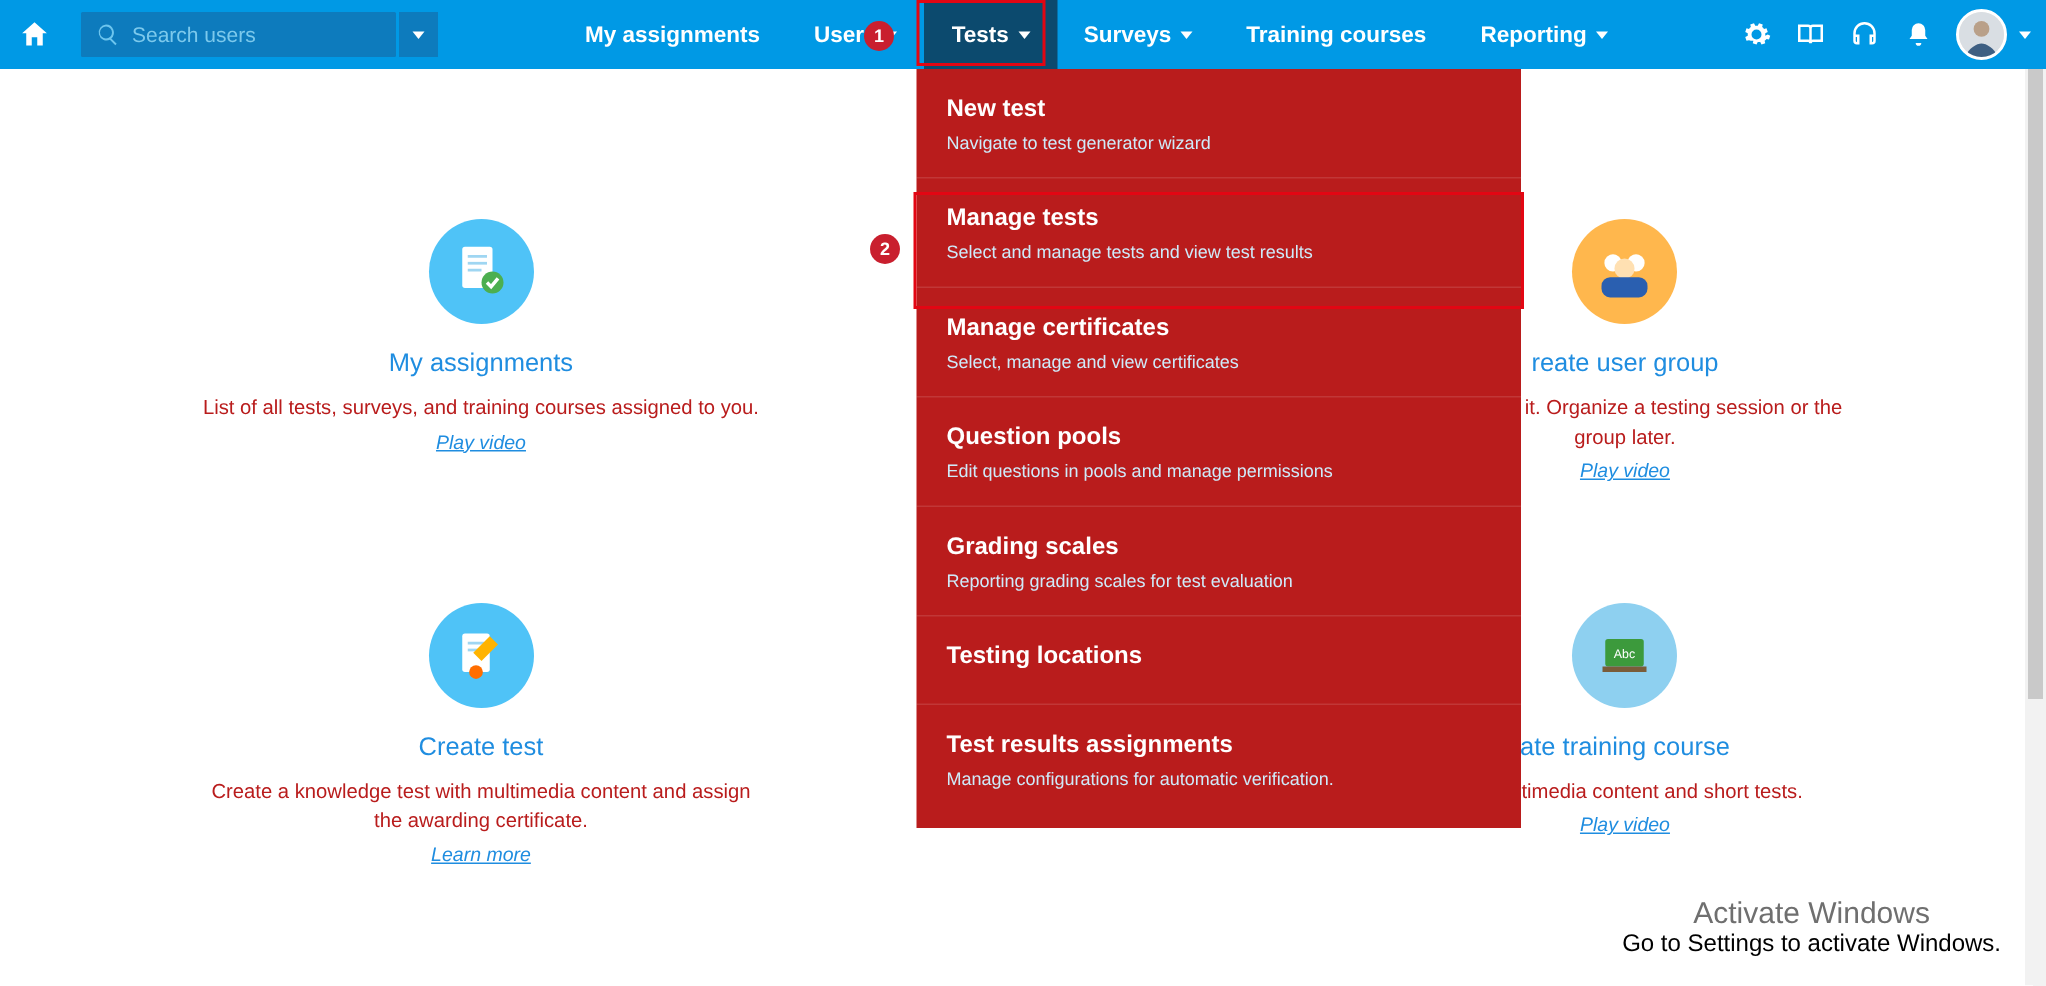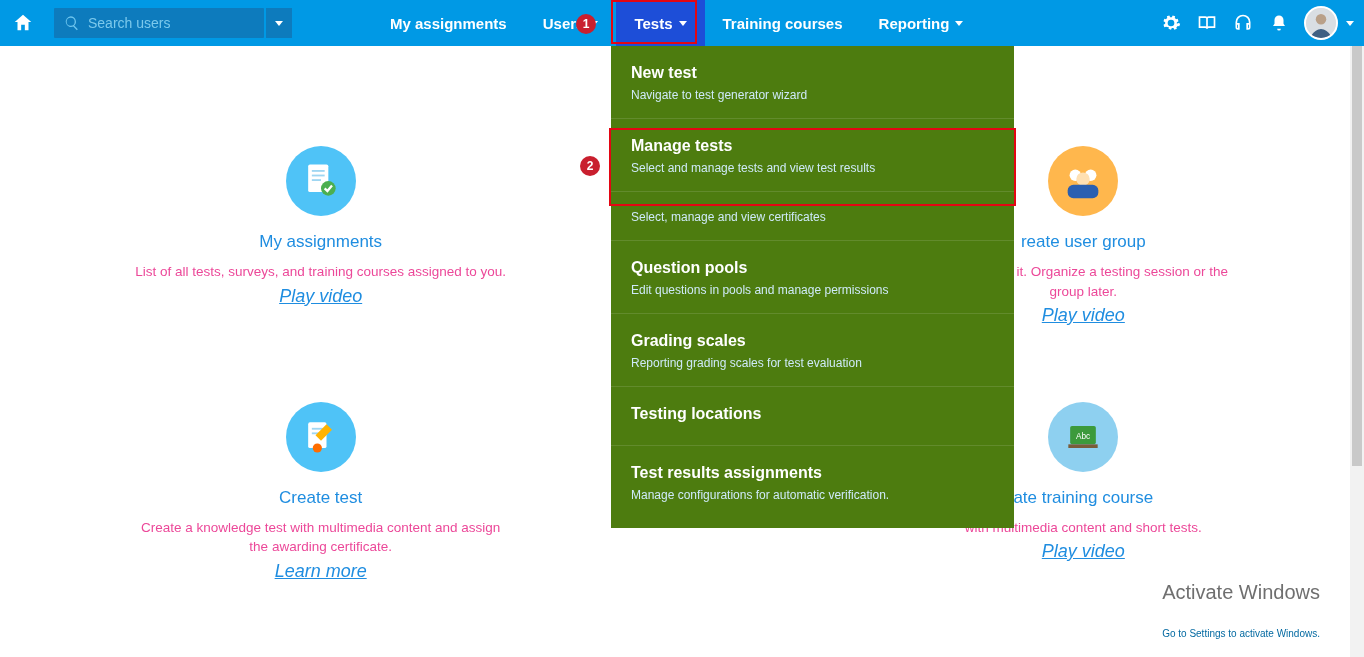--- a/index.html
+++ b/index.html
@@ -63,21 +63,21 @@
     display: flex; align-items: center;
     padding: 0 18px;
     font-size: 15px;
     font-weight: 600;
     color: #ffffff;
     cursor: pointer;
     position: relative;
   }
   .nav-item .caret { margin-left: 6px; }
   .nav-item.active {
-    background: #1d4ed8;
+    background: #0c4a6e;
   }
   .right-icons {
     margin-left: auto;
     display: flex;
     align-items: center;
     gap: 14px;
     padding-right: 10px;
   }
   .right-icons .ri { width: 22px; height:22px; display:flex;align-items:center;justify-content:center;cursor:pointer; }
   .avatar {
@@ -89,21 +89,21 @@
   }
   .avatar svg { width: 34px; height:34px; }
   .caret { width:0;height:0;border-left:4px solid transparent;border-right:4px solid transparent;border-top:5px solid #ffffff;display:inline-block;}
 
   
   .dropdown {
     position: absolute;
     top: 46px;
     left: 611px;
     width: 403px;
-    background: #4d7c0f;
+    background: #b91c1c;
     z-index: 20;
     padding-bottom: 10px;
   }
   .dd-item {
     padding: 18px 20px 16px 20px;
     cursor: pointer;
     border-bottom: 1px solid rgba(255,255,255,0.12);
   }
   .dd-item:last-child { border-bottom:none; }
   .dd-title { color:#ffffff; font-size:16px; font-weight:600; margin-bottom:6px; }
@@ -124,30 +124,30 @@
     justify-content: space-around;
     padding: 100px 80px 0 80px;
   }
   .card {
     width: 380px;
     text-align:center;
     margin-bottom: 60px;
   }
   .card-icon { width:70px;height:70px;margin:0 auto 16px auto;border-radius:50%;background:#4fc3f7;display:flex;align-items:center;justify-content:center;}
   .card-title { color:#1f8de0;font-size:17px;font-weight:500;margin-bottom:10px;}
-  .card-desc { color:#ec4899;font-size:13.5px;line-height:1.45;margin-bottom:4px;}
-  .card-link { color:#1f8de0;font-size:18px;font-style:italic;text-decoration:underline;cursor:pointer;}
+  .card-desc { color:#b91c1c;font-size:13.5px;line-height:1.45;margin-bottom:4px;}
+  .card-link { color:#1f8de0;font-size:13px;font-style:italic;text-decoration:underline;cursor:pointer;}
 
   
   .winmark {
-    position:absolute; right:44px; bottom:18px; text-align:center;
+    position:absolute; right:30px; bottom:18px; text-align:center;
     color:#7d7d7d; z-index:5;
   }
   .winmark .t1{ font-size:20px; color:#6f6f6f; }
-  .winmark .t2{ font-size:10px; color:#0369a1;margin-top:24px; }
+  .winmark .t2{ font-size:16px; color:#000000; }
   .scrollbar { position:absolute; right:0; top:46px; bottom:0; width:14px; background:#f2f2f2;}
   .scrollbar .thumb{ position:absolute; left:2px; right:2px; top:0; height:420px; background:#c9c9c9;}
 </style>
 </head>
 <body>
 
 <div class="topbar">
   <div class="home-btn">
     <svg width="22" height="22" viewBox="0 0 24 24">
         <path d="M12 3l9 8h-3v9h-4v-6h-4v6H6v-9H3z"></path>
@@ -168,20 +168,24 @@
   <div class="nav">
     <div class="nav-item">My assignments</div>
     <div class="nav-item">
         <span>Users</span>
         <span class="caret"></span>
       </div>
     <div class="nav-item active">
         <span>Tests</span>
         <span class="caret"></span>
       </div>
+    <div class="nav-item">
+        <span>Surveys</span>
+        <span class="caret"></span>
+      </div>
     <div class="nav-item">Training courses</div>
     <div class="nav-item">
         <span>Reporting</span>
         <span class="caret"></span>
       </div>
   </div>
 
   <div class="right-icons">
     <div class="ri">
         <svg width="20" height="20" viewBox="0 0 24 24" fill="#fff">
@@ -217,20 +221,21 @@
 <div class="dropdown">
   <div class="dd-item">
     <div class="dd-title">New test</div>
     <div class="dd-desc">Navigate to test generator wizard</div>
   </div>
   <div class="dd-item">
     <div class="dd-title">Manage tests</div>
     <div class="dd-desc">Select and manage tests and view test results</div>
   </div>
   <div class="dd-item">
+    <div class="dd-title">Manage certificates</div>
     <div class="dd-desc">Select, manage and view certificates</div>
   </div>
   <div class="dd-item">
     <div class="dd-title">Question pools</div>
     <div class="dd-desc">Edit questions in pools and manage permissions</div>
   </div>
   <div class="dd-item">
     <div class="dd-title">Grading scales</div>
     <div class="dd-desc">Reporting grading scales for test evaluation</div>
   </div>

